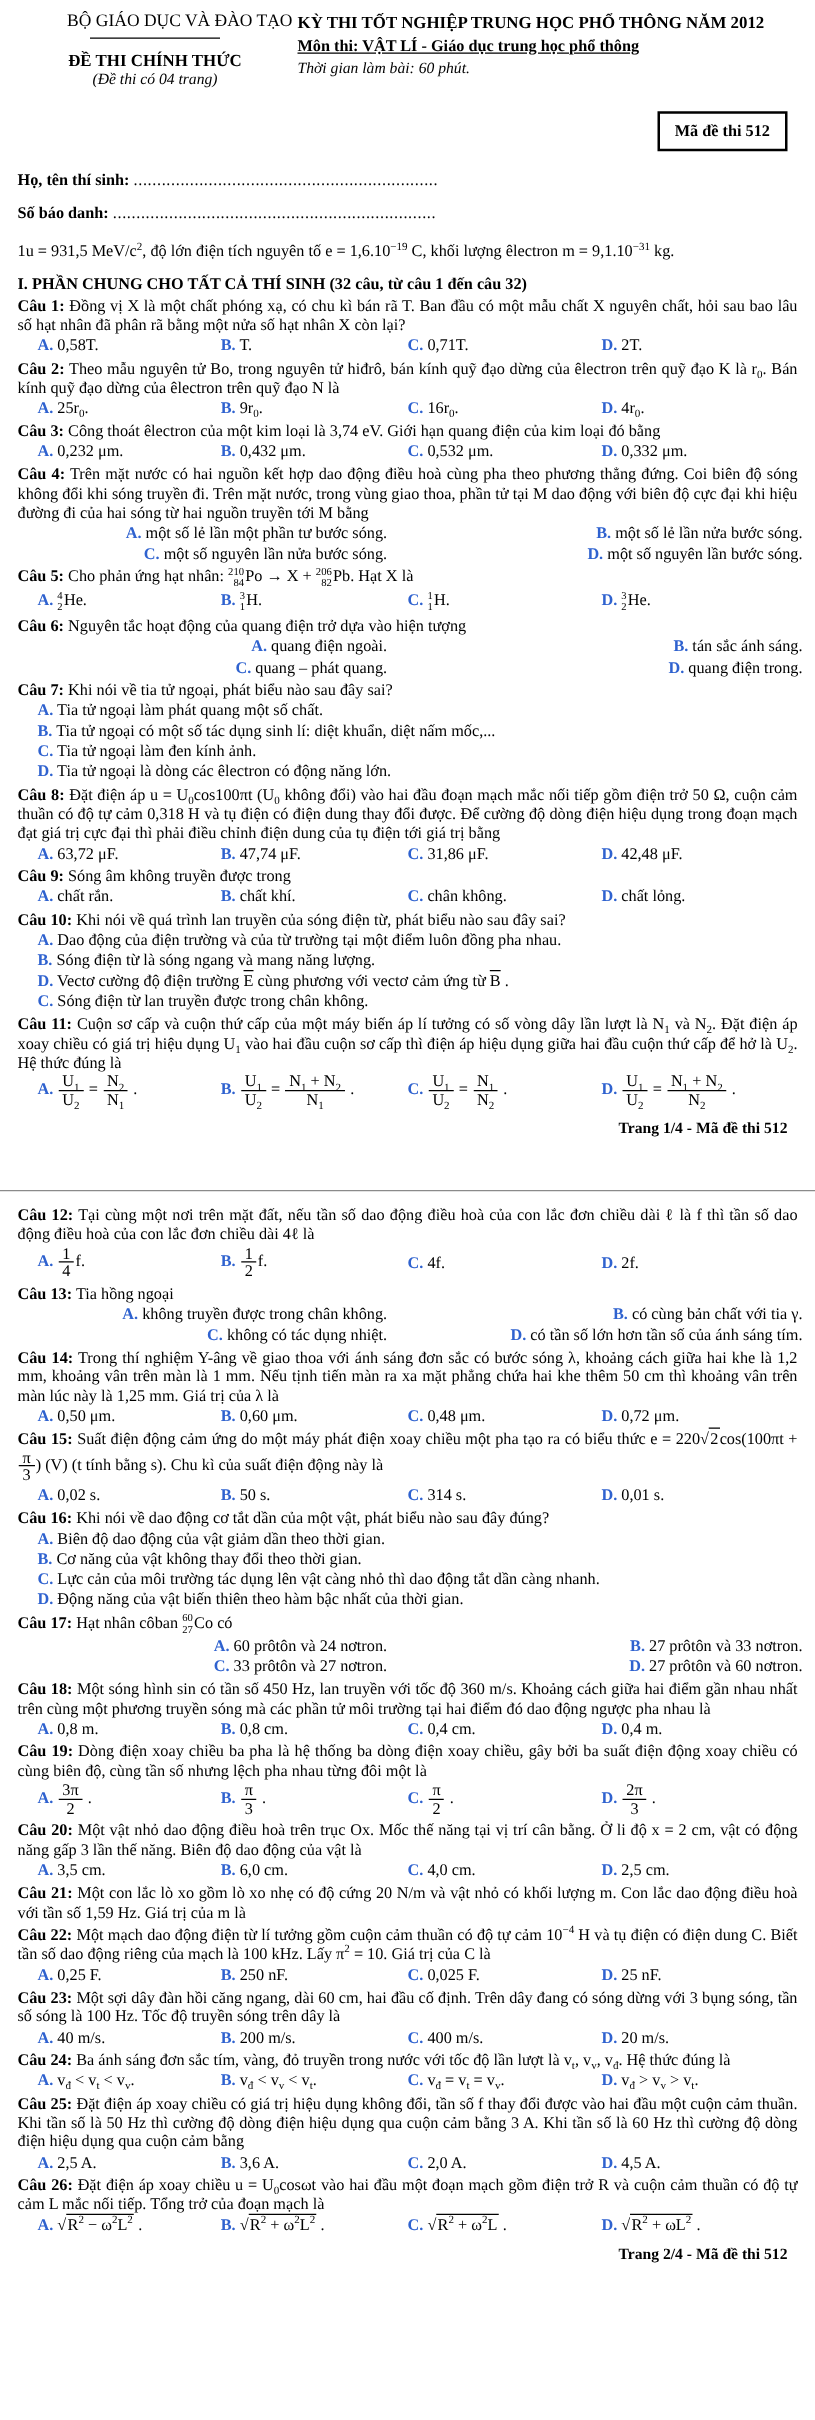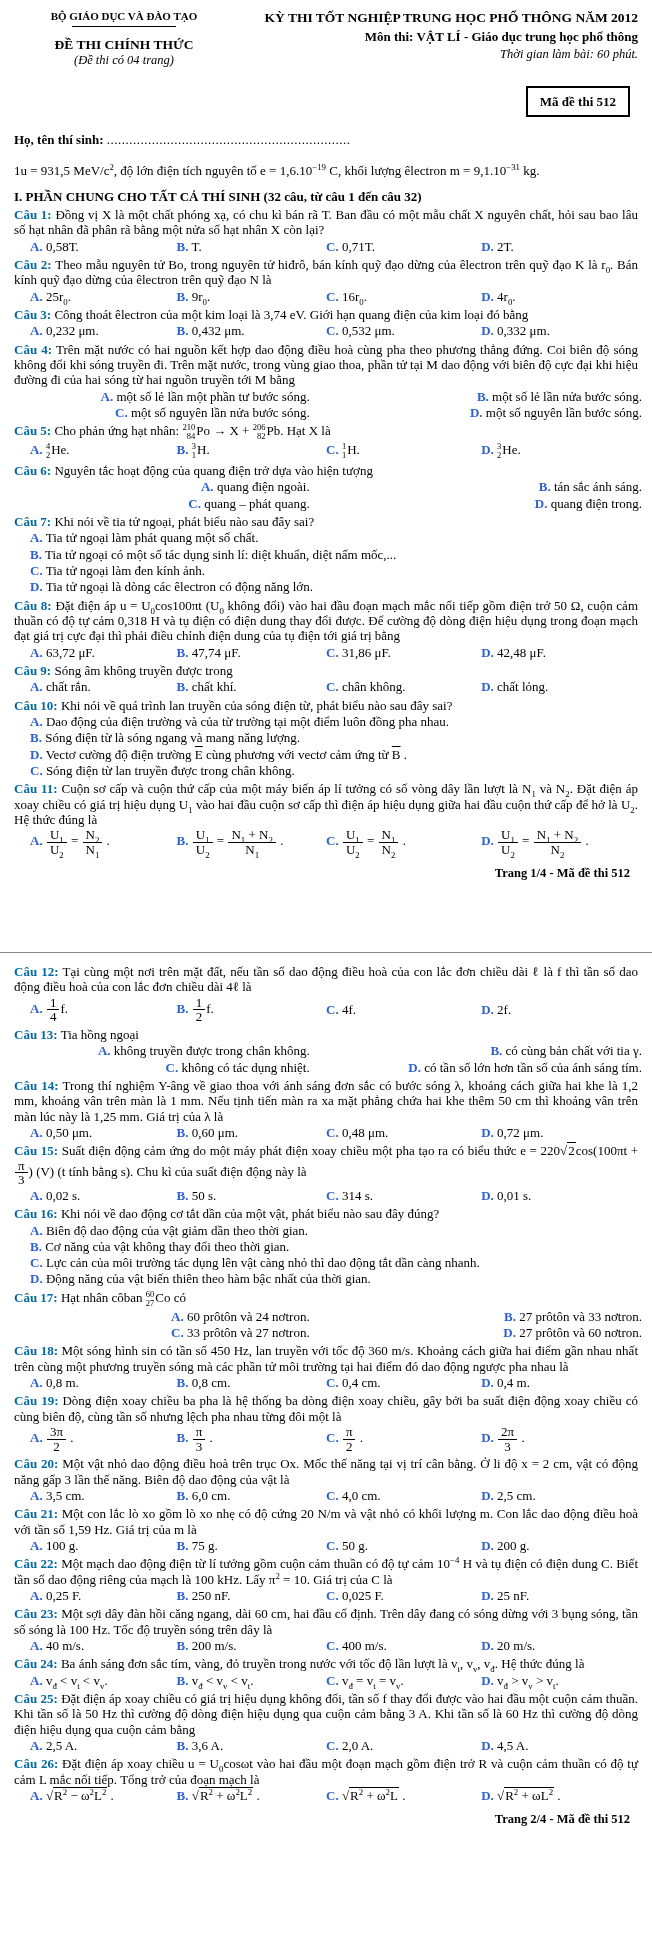--- a/index.html
+++ b/index.html
@@ -5,40 +5,40 @@
   *{margin:0;padding:0;box-sizing:border-box;}
   html,body{background:#fff;}
   body{width:652px;font-family:"Liberation Serif","DejaVu Serif",serif;font-size:13px;line-height:1.18;color:#000;}
   .page{padding:8px 14px 4px 14px;}
   #page-1{min-height:952px;}
   #page-2{min-height:930px;}
   sup,sub{font-size:68%;line-height:0;}
   
   .hdr{display:flex;margin-top:2px;}
   .hdr-left{width:220px;text-align:center;flex-shrink:0;}
-  .hdr-right{flex:1;text-align:right;padding-left:4px;}
-  .ministry{font-weight:bold;font-size:11px;white-space:nowrap;}
+  .hdr-right{flex:1;text-align:left;padding-left:4px;}
+  .ministry{font-weight:normal;font-size:14px;white-space:nowrap;text-align:right;}
   .rule{width:104px;border-top:1px solid #000;margin:3px auto 10px auto;}
   .official{font-weight:bold;font-size:13.5px;}
   .pagesnote{font-style:italic;font-size:12.5px;}
   .title{font-weight:bold;font-size:13.5px;}
-  .subject{font-weight:bold;font-size:13px;margin-top:3px;}
+  .subject{font-weight:bold;font-size:13px;margin-top:3px;text-decoration:underline;}
   .duration{font-style:italic;font-size:12.5px;margin-top:3px;}
   .codebox-row{display:flex;justify-content:flex-end;margin:18px 8px 0 0;}
   .codebox{border:2px solid #000;padding:6px 12px;font-weight:bold;font-size:13px;}
   .fillline{font-weight:bold;margin-top:15px;font-size:13px;}
   .fillline .dots{font-weight:normal;letter-spacing:.5px;}
   .fillline.second{margin-top:11px;}
   .constants{margin-top:16px;text-align:justify;}
   .constants div{margin-top:2px;}
   .section-title{font-weight:bold;margin-top:10px;font-size:13px;}
   
   .q{margin-top:3px;}
   .q-body{text-align:justify;}
-  .q-label{color:#0369a1;font-weight:bold;}
+  .q-label{color:#000000;font-weight:bold;}
   .q-text{}
   .answers{display:grid;padding-left:16px;column-gap:4px;row-gap:1px;margin-top:1px;align-items:center;}
   .cols4{grid-template-columns:1fr 1.02fr 1.06fr 1.1fr;}
   .cols2{grid-template-columns:46% 54%;text-align:right;}
   .rows{grid-template-columns:1fr;}
   .ans{display:inline;}
   .ans-k{color:#2f62cf;font-weight:bold;}
   
   .frac{display:inline-flex;flex-direction:column;vertical-align:middle;text-align:center;line-height:1.05;margin:0 1px;}
   .frac>.fn{border-bottom:1px solid #000;padding:0 3px;text-align:right;}
@@ -70,20 +70,24 @@
   </div>
 
   <div class="codebox-row">
     <div class="codebox">Mã đề thi 512</div>
   </div>
 
   <div class="fillline">
     <span>Họ, tên thí sinh:</span>
     <span class="dots">.................................................................</span>
   </div>
+  <div class="fillline second">
+    <span>Số báo danh:</span>
+    <span class="dots">.....................................................................</span>
+  </div>
 
   <div class="constants">
     <div>1u = 931,5 MeV/c<sup>2</sup>, độ lớn điện tích nguyên tố e = 1,6.10<sup>−19</sup> C, khối lượng êlectron m = 9,1.10<sup>−31</sup> kg.</div>
   </div>
 
   <div class="section-title">I. PHẦN CHUNG CHO TẤT CẢ THÍ SINH (32 câu, từ câu 1 đến câu 32)</div>
 
   <div id="questions-p1">
       <div class="q">
         <div class="q-body"><span class="q-label">Câu 1:</span> <span class="q-text">Đồng vị X là một chất phóng xạ, có chu kì bán rã T. Ban đầu có một mẫu chất X nguyên chất, hỏi sau bao lâu số hạt nhân đã phân rã bằng một nửa số hạt nhân X còn lại?</span></div>
@@ -335,26 +339,20 @@
         <div class="q-body"><span class="q-label">Câu 20:</span> <span class="q-text">Một vật nhỏ dao động điều hoà trên trục Ox. Mốc thế năng tại vị trí cân bằng. Ở li độ x = 2 cm, vật có động năng gấp 3 lần thế năng. Biên độ dao động của vật là</span></div>
         <div class="answers cols4">
           <span class="ans"><span class="ans-k">A.</span> <span class="ans-v">3,5 cm.</span></span>
           <span class="ans"><span class="ans-k">B.</span> <span class="ans-v">6,0 cm.</span></span>
           <span class="ans"><span class="ans-k">C.</span> <span class="ans-v">4,0 cm.</span></span>
           <span class="ans"><span class="ans-k">D.</span> <span class="ans-v">2,5 cm.</span></span>
         </div>
       </div>
       <div class="q">
         <div class="q-body"><span class="q-label">Câu 21:</span> <span class="q-text">Một con lắc lò xo gồm lò xo nhẹ có độ cứng 20 N/m và vật nhỏ có khối lượng m. Con lắc dao động điều hoà với tần số 1,59 Hz. Giá trị của m là</span></div>
-        <div class="answers cols4">
-          <span class="ans"><span class="ans-k">A.</span> <span class="ans-v">100 g.</span></span>
-          <span class="ans"><span class="ans-k">B.</span> <span class="ans-v">75 g.</span></span>
-          <span class="ans"><span class="ans-k">C.</span> <span class="ans-v">50 g.</span></span>
-          <span class="ans"><span class="ans-k">D.</span> <span class="ans-v">200 g.</span></span>
-        </div>
       </div>
       <div class="q">
         <div class="q-body"><span class="q-label">Câu 22:</span> <span class="q-text">Một mạch dao động điện từ lí tưởng gồm cuộn cảm thuần có độ tự cảm 10<sup>−4</sup> H và tụ điện có điện dung C. Biết tần số dao động riêng của mạch là 100 kHz. Lấy π<sup>2</sup> = 10. Giá trị của C là</span></div>
         <div class="answers cols4">
           <span class="ans"><span class="ans-k">A.</span> <span class="ans-v">0,25 F.</span></span>
           <span class="ans"><span class="ans-k">B.</span> <span class="ans-v">250 nF.</span></span>
           <span class="ans"><span class="ans-k">C.</span> <span class="ans-v">0,025 F.</span></span>
           <span class="ans"><span class="ans-k">D.</span> <span class="ans-v">25 nF.</span></span>
         </div>
       </div>

